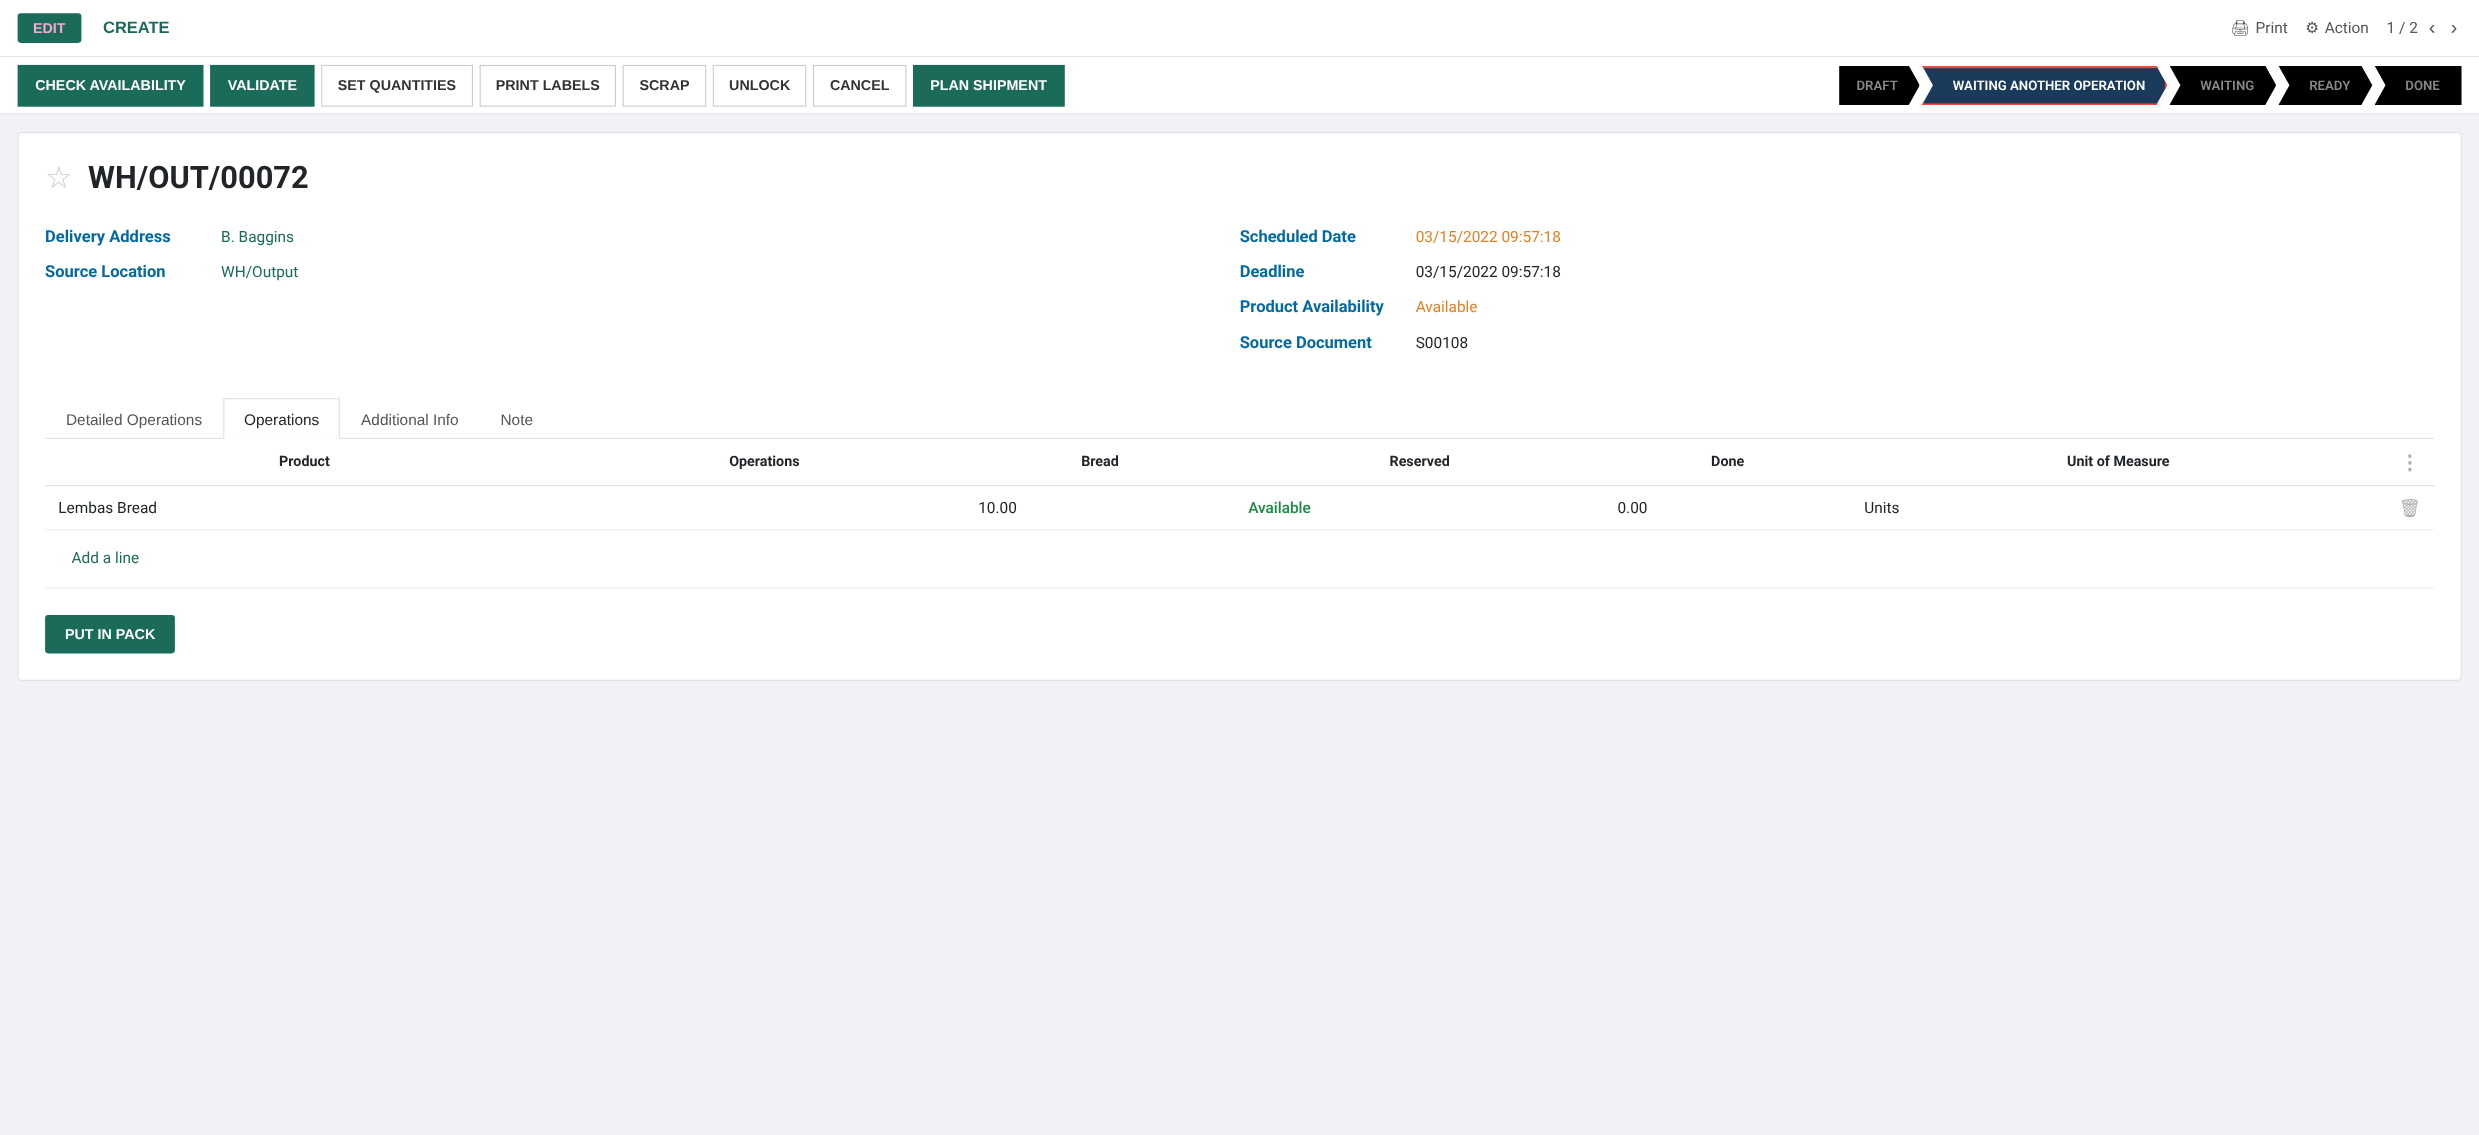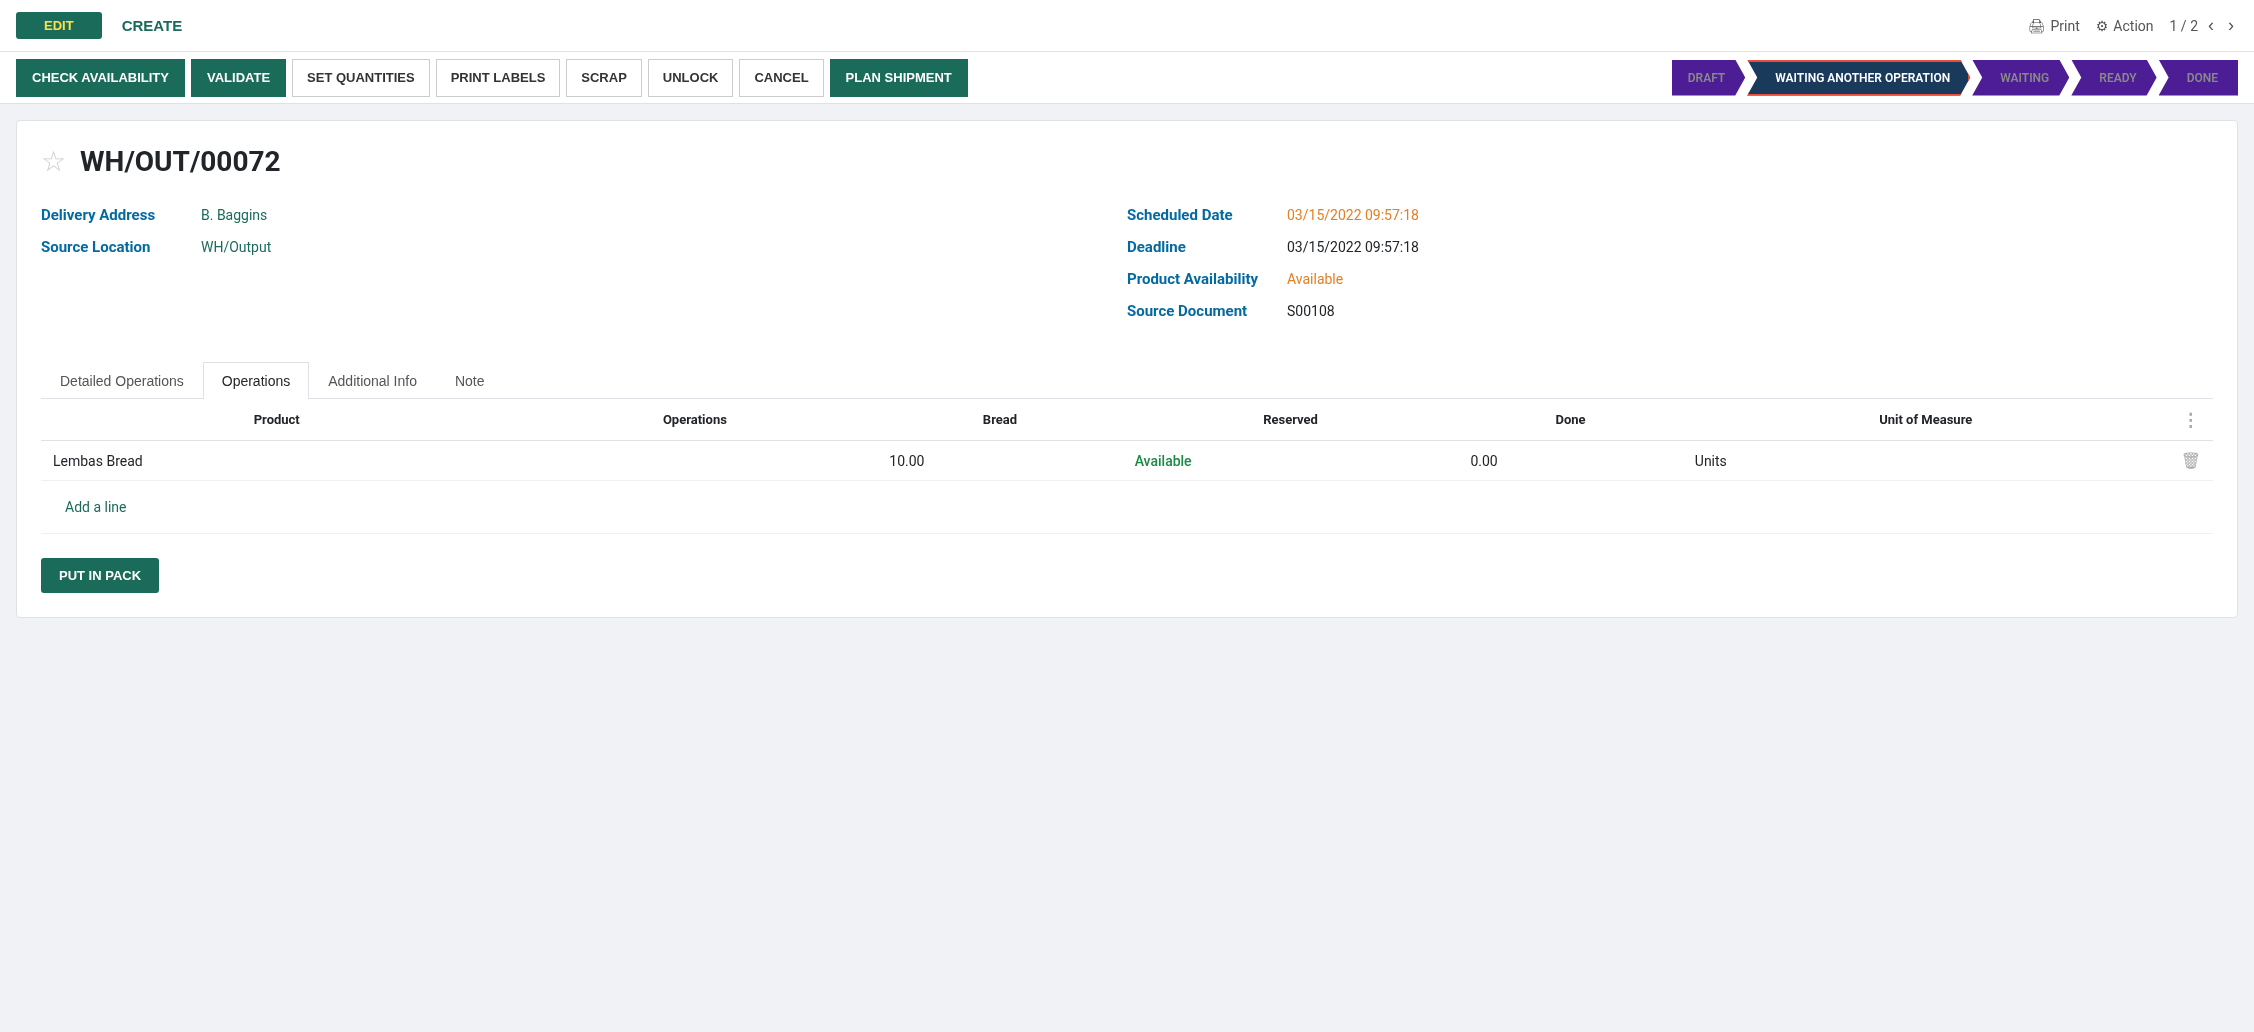--- a/index.html
+++ b/index.html
@@ -10,23 +10,23 @@
       background: #fff;
       border-bottom: 1px solid #dee2e6;
       padding: 0 16px;
       height: 52px;
       display: flex;
       align-items: center;
       gap: 12px;
     }
     .btn-edit {
       background: #1a6b5a;
-      color: #fde047;
-      border: none;
-      padding: 6px 28px;
+      color: #f9a8d4;
+      border: none;
+      padding: 6px 14px;
       border-radius: 3px;
       font-weight: 600;
       font-size: 13px;
       cursor: pointer;
     }
     .btn-create {
       background: none;
       border: none;
       font-weight: 600;
       font-size: 15px;
@@ -123,21 +123,21 @@
     }
     .pipe-step {
       display: flex;
       align-items: center;
       height: 36px;
       padding: 0 20px 0 28px;
       font-size: 12px;
       font-weight: 600;
       position: relative;
       color: #888;
-      background: #4c1d95;
+      background: #000000;
       clip-path: polygon(0 0, calc(100% - 10px) 0, 100% 50%, calc(100% - 10px) 100%, 0 100%, 10px 50%);
     }
     .pipe-step:first-child {
       clip-path: polygon(0 0, calc(100% - 10px) 0, 100% 50%, calc(100% - 10px) 100%, 0 100%);
       padding-left: 16px;
     }
     .pipe-step.active-step {
       background: #1a3a5c;
       color: #fff;
       outline: 2px solid #e74c3c;

